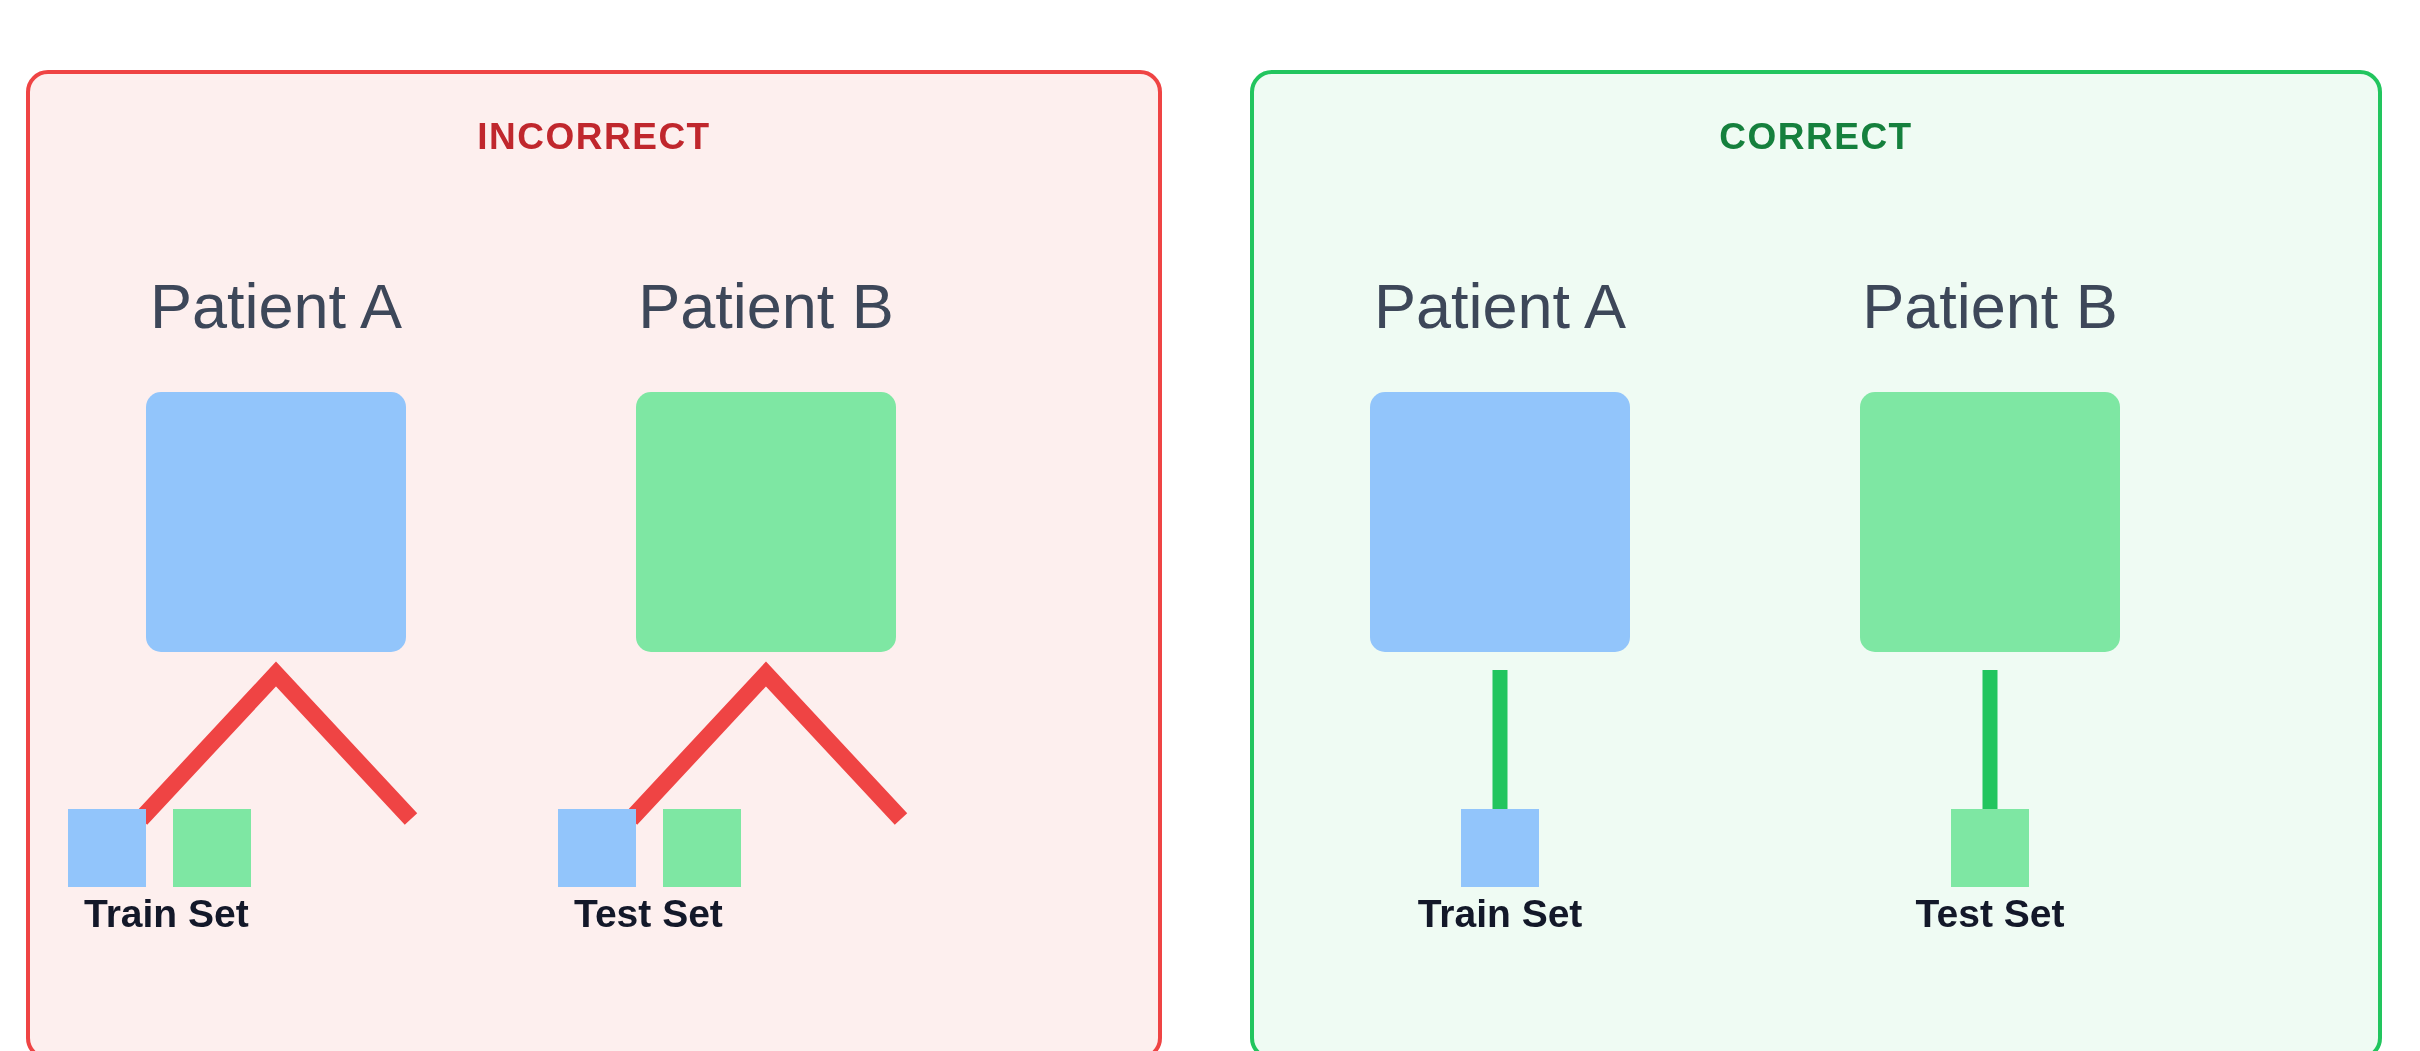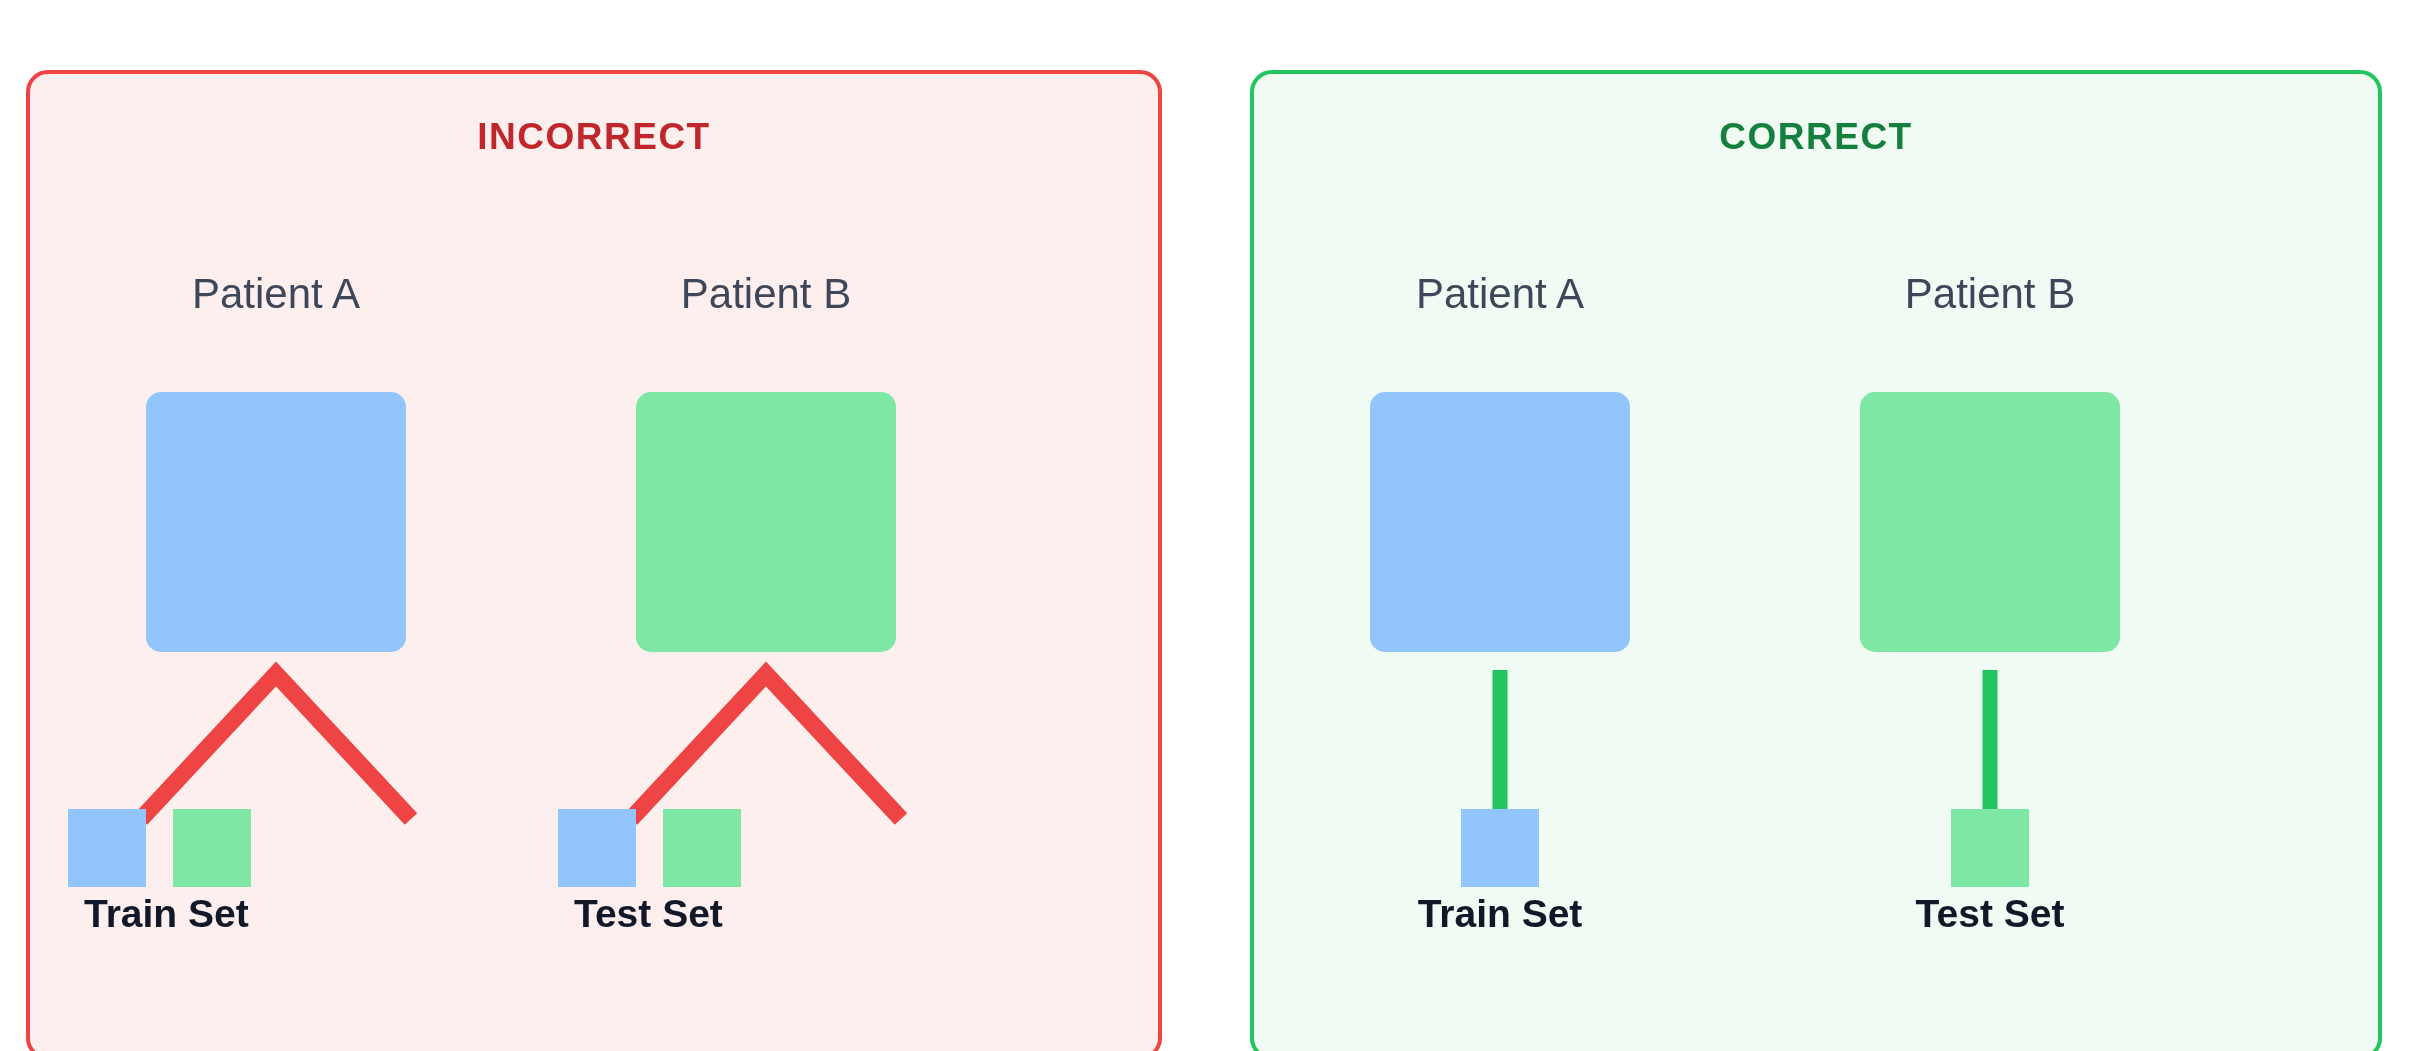--- a/index.html
+++ b/index.html
@@ -70,21 +70,21 @@
   }
   .col-left  { left: 6px; }
   .col-right { left: 496px; }
 
   .patient-label {
     position: absolute;
     top: 196px;
     left: 0;
     width: 480px;
     text-align: center;
-    font-size: 42px;
+    font-size: 63px;
     font-weight: 400;
     color: #3D4759;
     white-space: nowrap;
   }
 
   .big-box {
     position: absolute;
     top: 318px;
     left: 110px;
     width: 260px;

